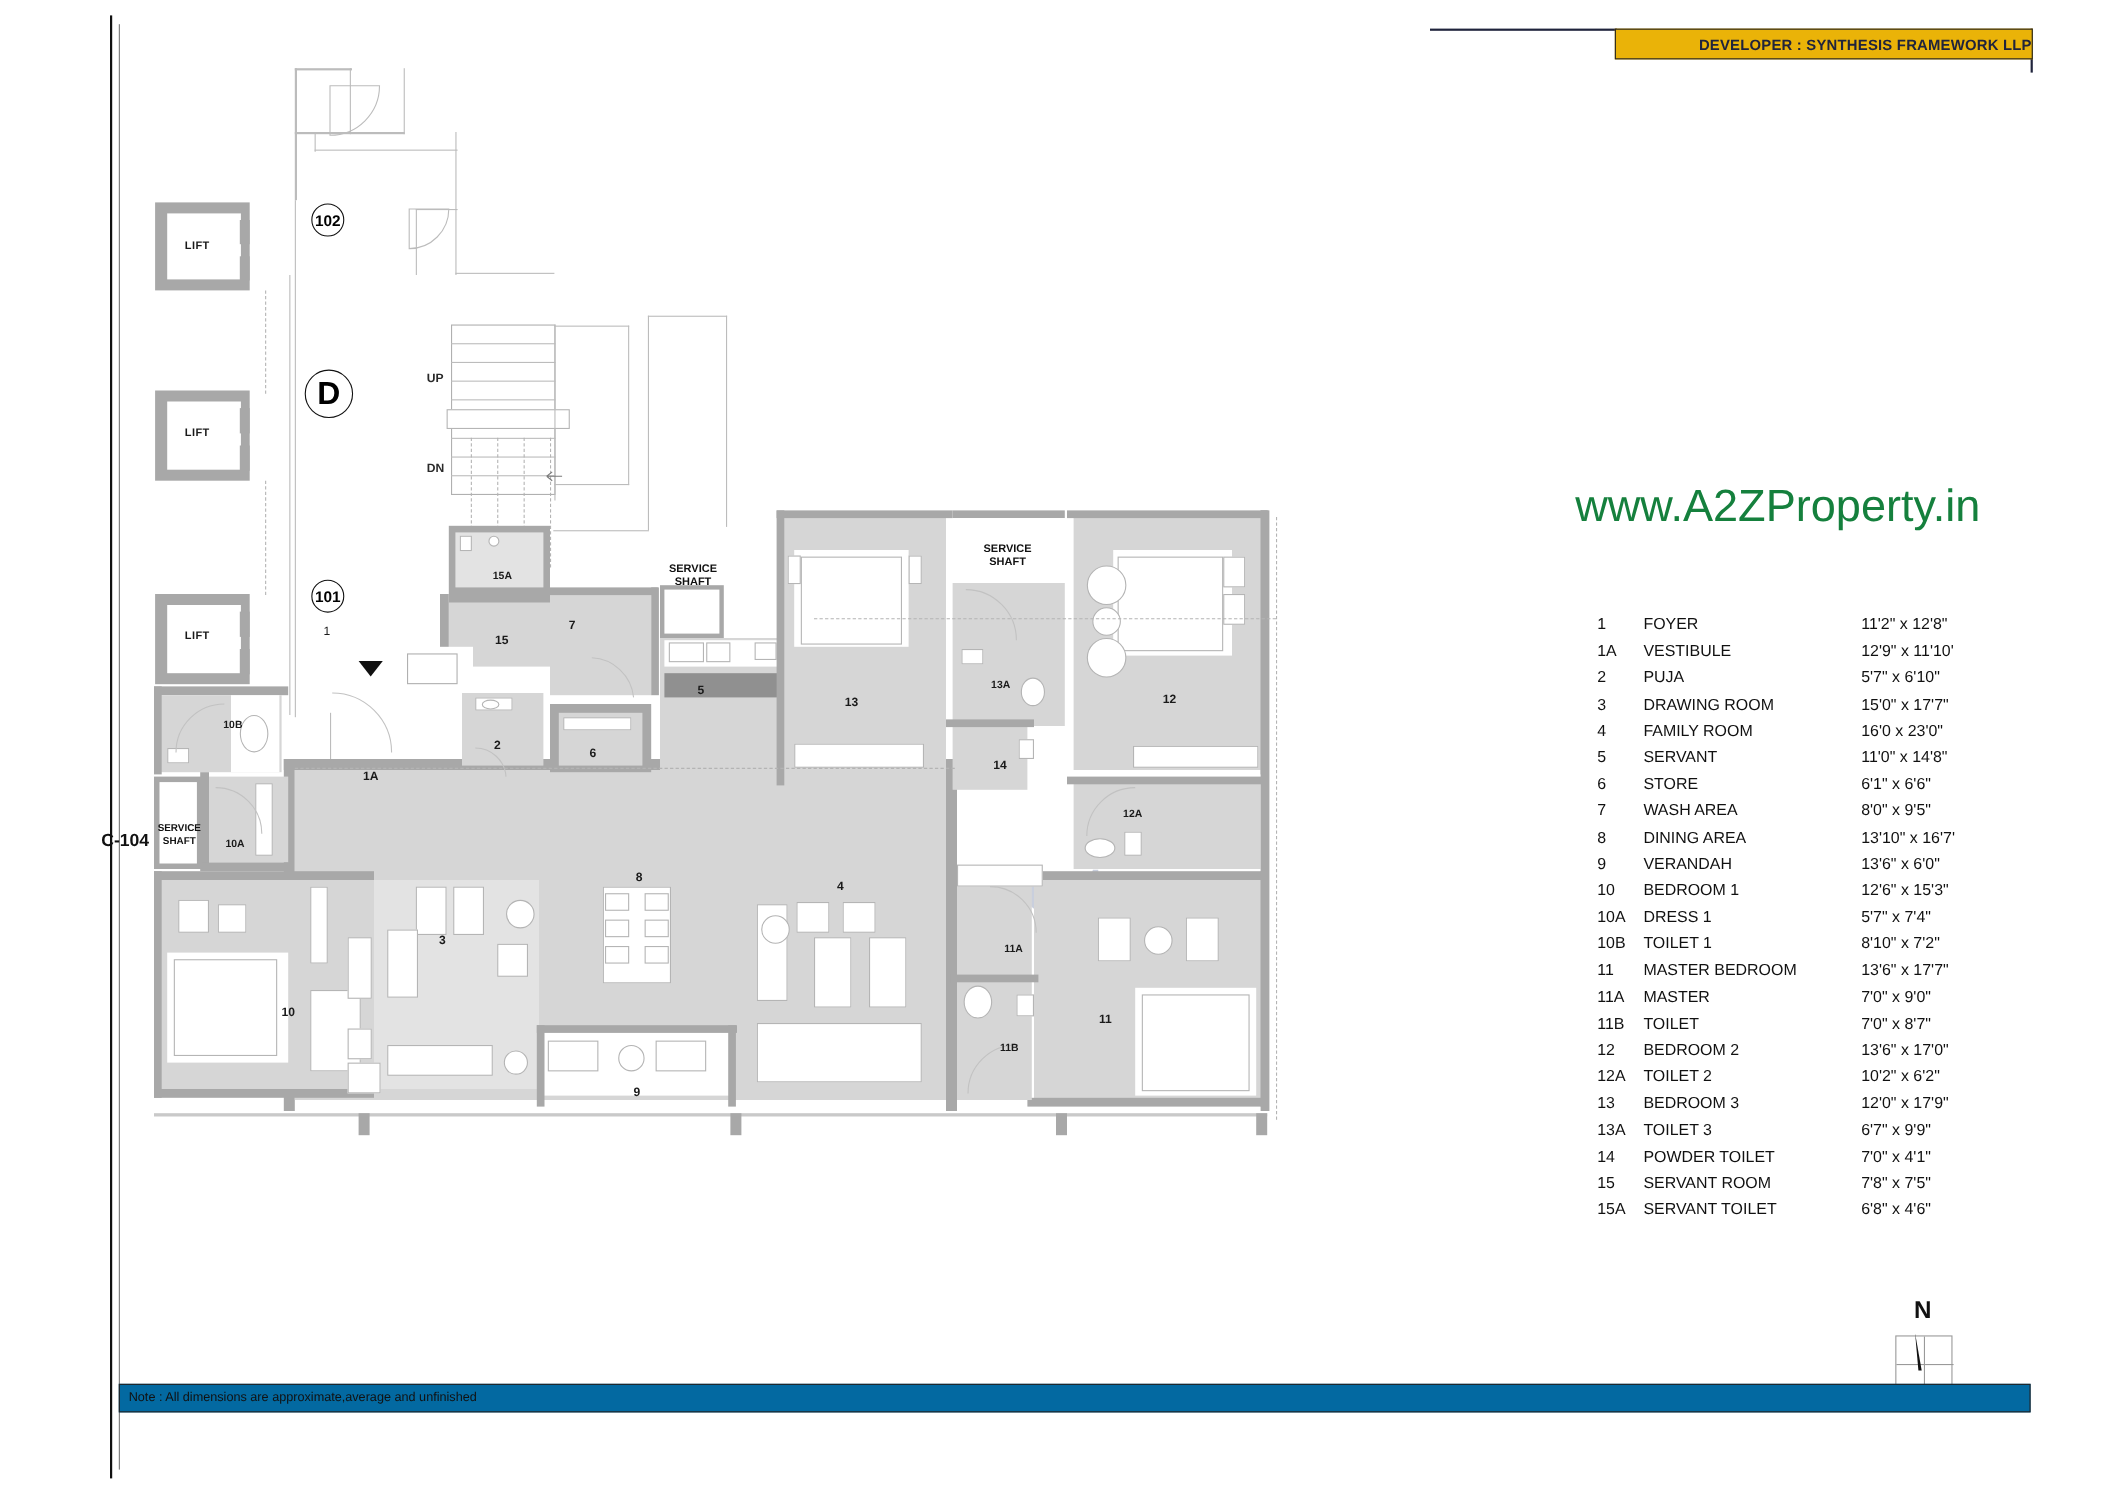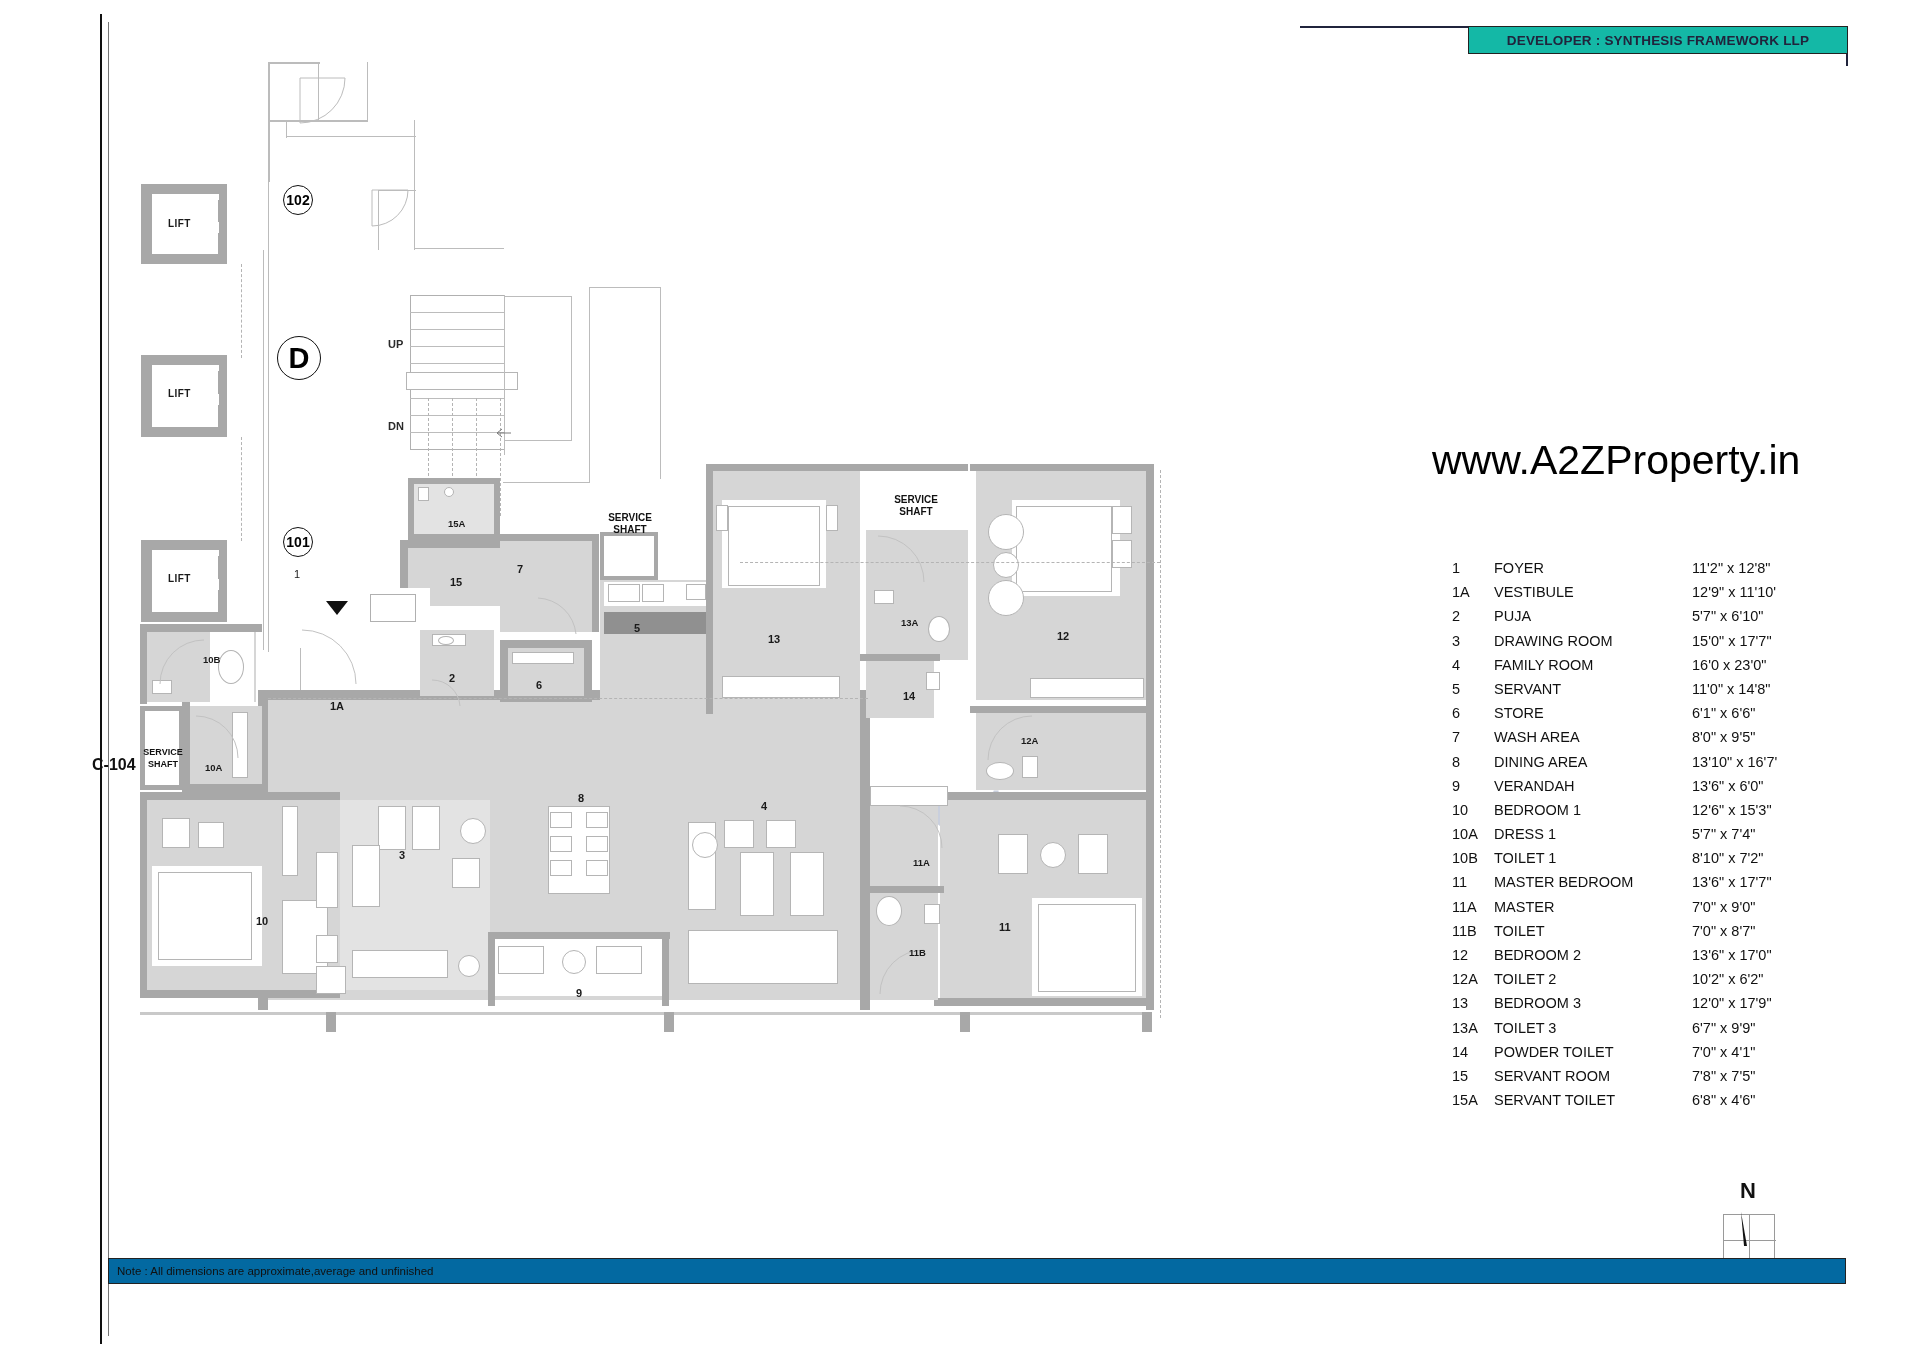--- a/index.html
+++ b/index.html
@@ -28,22 +28,22 @@
     left: 108px; top: 22px;
     width: 1px; height: 1314px;
     background: #777;
   }
   
   .dev-box {
     position: absolute;
     left: 1468px; top: 26px;
     width: 378px; height: 26px;
     border: 1px solid #222;
-    background: #14b8a6;
-    display: flex; align-items: center; justify-content: center;
+    background: #eab308;
+    display: flex; align-items: center; justify-content: flex-end;
   }
   .dev-box span {
     font-size: 13.5px; font-weight: bold;
     letter-spacing: .2px;
     color: #20243c;
     white-space: nowrap;
   }
   .dev-rule {
     position: absolute;
     left: 1300px; top: 26px; width: 170px; height: 2px;
@@ -160,21 +160,21 @@
     width: 198px; font-size: 14.5px; color: #111;
   }
   .leg-dim {
     font-size: 14.5px; color: #111; white-space: nowrap;
   }
 
   
   .wm-url {
     position: absolute;
     left: 1432px; top: 437px;
-    font-size: 41px; color: #000000;
+    font-size: 41px; color: #15803d;
     font-family: "Liberation Sans", sans-serif;
     white-space: nowrap;
     user-select: none;
   }
   .wm-brand {
     position: absolute;
     left: 700px; top: 775px;
     font-size: 56px; font-weight: bold;
     white-space: nowrap;
     user-select: none;

